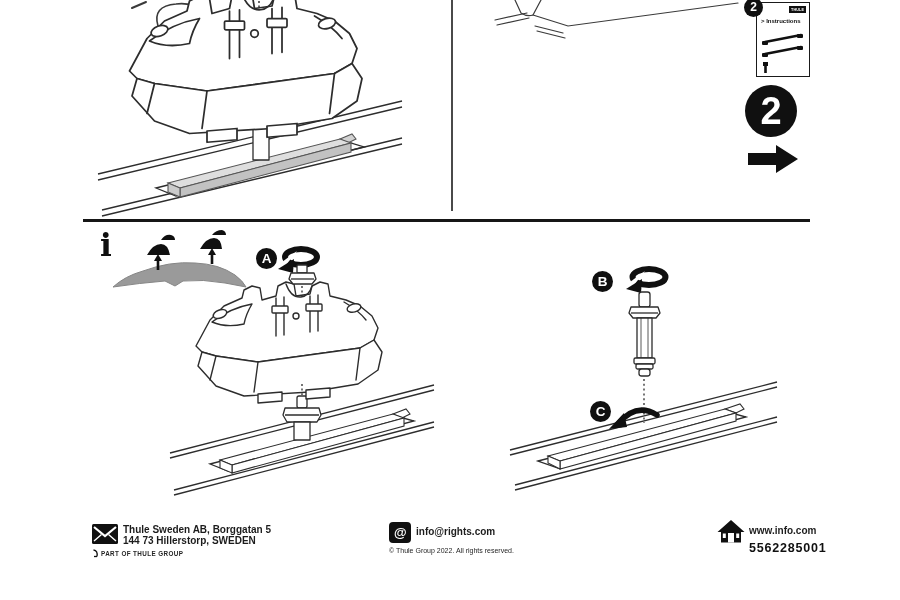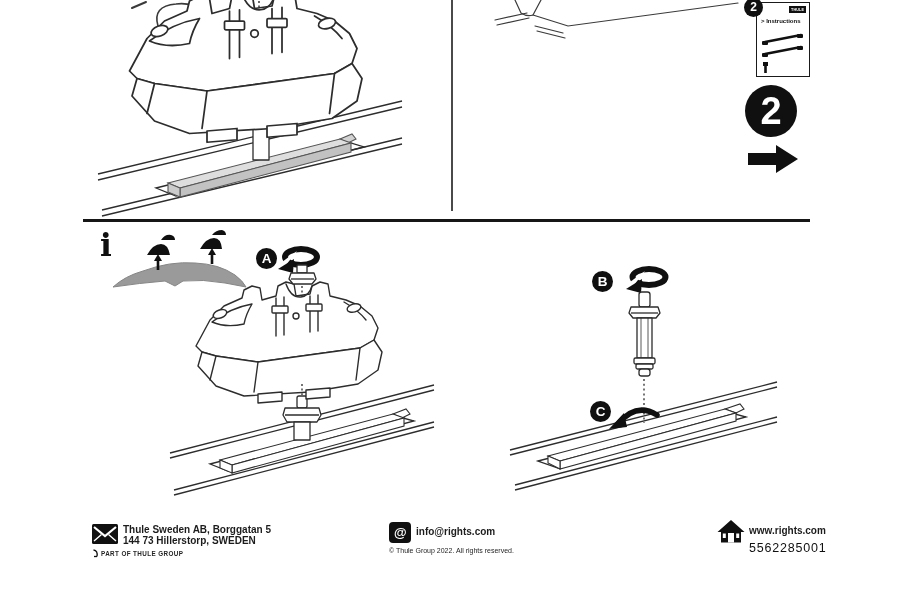--- a/index.html
+++ b/index.html
@@ -19,21 +19,21 @@
   .brand-box{position:absolute;right:3px;top:3px;width:17px;height:7px;background:#101010;
              color:#fff;display:flex;align-items:center;justify-content:center;overflow:hidden;}
   .brand-box span{font-size:6px;font-weight:bold;transform:scale(0.62);letter-spacing:.2px;}
   .card-title{position:absolute;left:4px;top:15px;font-size:6px;font-weight:bold;color:#101010;}
   .big-step{left:745px;top:85px;width:52px;height:52px;line-height:52px;font-size:38px;}
   .info-glyph{position:absolute;left:100px;top:227px;font-family:"DejaVu Serif",serif;
               font-weight:bold;font-size:31px;color:#101010;}
   .footer-text{position:absolute;font-size:10px;font-weight:bold;line-height:10.5px;color:#1c1c1c;}
   .footer-small{position:absolute;font-size:6.3px;letter-spacing:.4px;font-weight:600;color:#252525;}
   .footer-copy{position:absolute;font-size:7px;color:#252525;}
-  .product-code{position:absolute;font-size:12.5px;font-weight:normal;letter-spacing:.8px;color:#101010;}
+  .product-code{position:absolute;font-size:12.5px;font-weight:bold;letter-spacing:.8px;color:#101010;}
   .at-box{position:absolute;left:389px;top:522px;width:22px;height:21px;background:#101010;
           border-radius:4px;color:#fff;text-align:center;line-height:21px;
           font-size:13px;font-weight:bold;font-style:italic;}
   svg{position:absolute;overflow:visible;}
 </style>
 </head>
 <body>
 
 <div id="page">
 
@@ -241,16 +241,16 @@
   <div class="at-box">@</div>
   <div class="footer-text" style="left:416px;top:527px">info@rights.com</div>
   <div class="footer-copy" style="left:389px;top:547px">© Thule Group 2022. All rights reserved.</div>
 
   <svg class="abs" style="left:717px;top:520px" width="28" height="23" viewBox="0 0 28 23">
     <path d="M14,0 L27.5,12 L24,12 L24,22.5 L4,22.5 L4,12 L0.5,12 Z" fill="#101010"></path>
     <rect x="11" y="13" width="6" height="9.5" fill="#ffffff"></rect>
     <rect x="5.8" y="13.5" width="3" height="4.5" fill="#ffffff"></rect>
     <rect x="19.2" y="13.5" width="3" height="4.5" fill="#ffffff"></rect>
   </svg>
-  <div class="footer-text" style="left:749px;top:526px">www.rights.com</div>
+  <div class="footer-text" style="left:749px;top:526px">www.info.com</div>
   <div class="product-code" style="left:749px;top:541px">5562285001</div>
 
 </div>
 
 </body></html>

